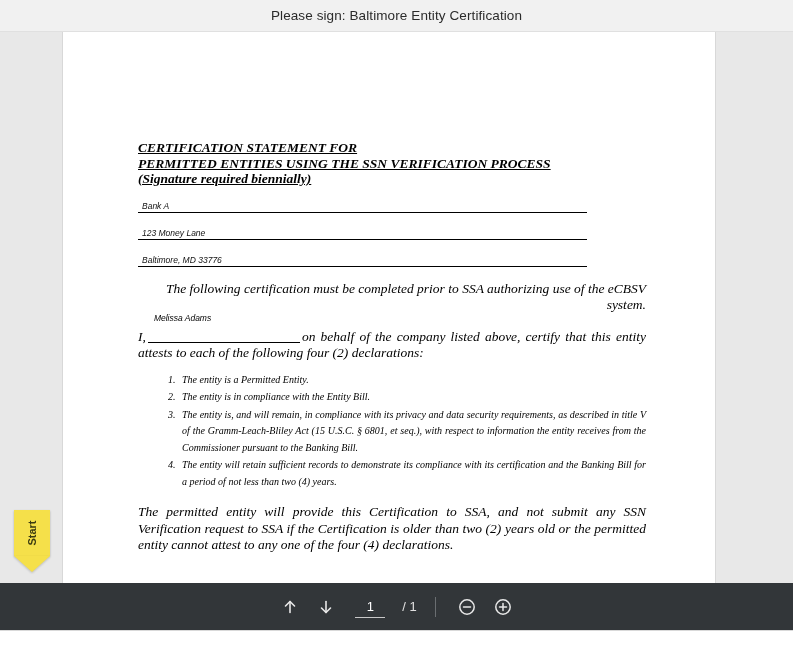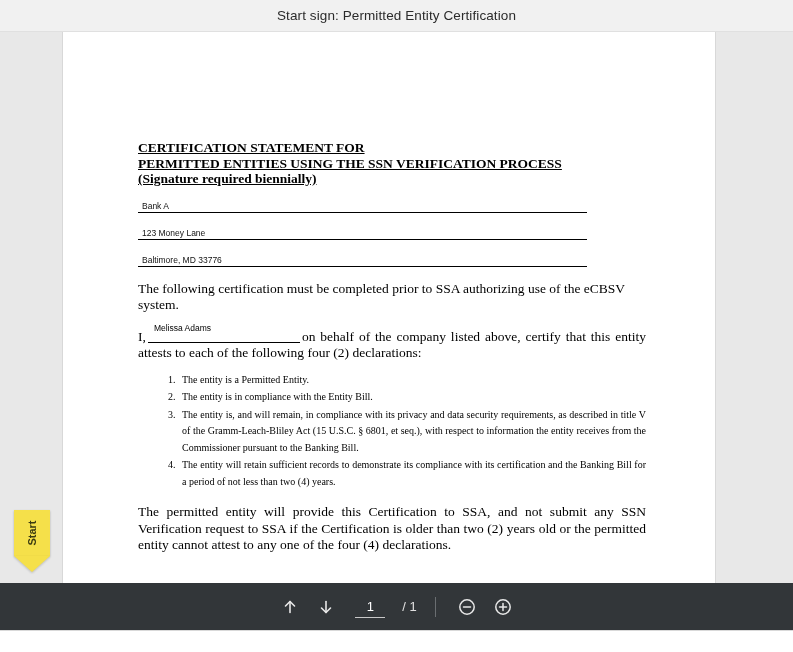--- a/index.html
+++ b/index.html
@@ -54,20 +54,21 @@
     background: #ffffff;
     box-shadow: 0 0 0 1px #d8d8d8;
   }
   .page-inner {
     padding: 11px;
     position: relative;
     width: 100%;
     height: 100%;
     font-family: "Liberation Serif", serif;
     color: #000000;
+    font-style: italic;
   }
   .doc-body {
     position: absolute;
     left: 75px;
     top: 108px;
     width: 508px;
   }
   .doc-title {
     font-weight: bold;
     font-size: 13.5px;
@@ -106,34 +107,34 @@
     font-family: "Liberation Sans", sans-serif;
     font-size: 8.5px;
     color: #111;
   }
   .para {
     font-size: 13.5px;
     line-height: 16.5px;
     margin-top: 14px;
     text-align: justify;
   }
-  .para.nojust { text-align: left; }
+  .para.nojust { text-align: right; }
   .sig-inline {
     display: inline-block;
     width: 152px;
     border-bottom: 1px solid #000;
     position: relative;
     height: 14px;
     vertical-align: -2px;
     margin: 0 2px;
   }
   .sig-inline .val {
     position: absolute;
     left: 6px;
-    bottom: 5px;
+    bottom: 15px;
     font-family: "Liberation Sans", sans-serif;
     font-size: 8.5px;
   }
   ol.decls {
     margin: 10px 0 0 0;
     padding-left: 40px;
     font-size: 10px;
     line-height: 16.5px;
   }
   ol.decls li {
@@ -240,21 +241,21 @@
   }
   .viewer-left-shade { left: 0; width: 63px; }
   .viewer-right-shade { right: 0; width: 78px; }
 </style>
 </head>
 <body>
 
 <div class="app">
 
   <div class="header">
-    <div class="header-title">Start sign: Permitted Entity Certification</div>
+    <div class="header-title">Please sign: Baltimore Entity Certification</div>
   </div>
 
   <div class="viewer">
     <div class="viewer-left-shade"></div>
     <div class="viewer-right-shade"></div>
 
     <div class="page">
       <div class="page-inner">
         <div class="doc-body">
           <div class="doc-title">

